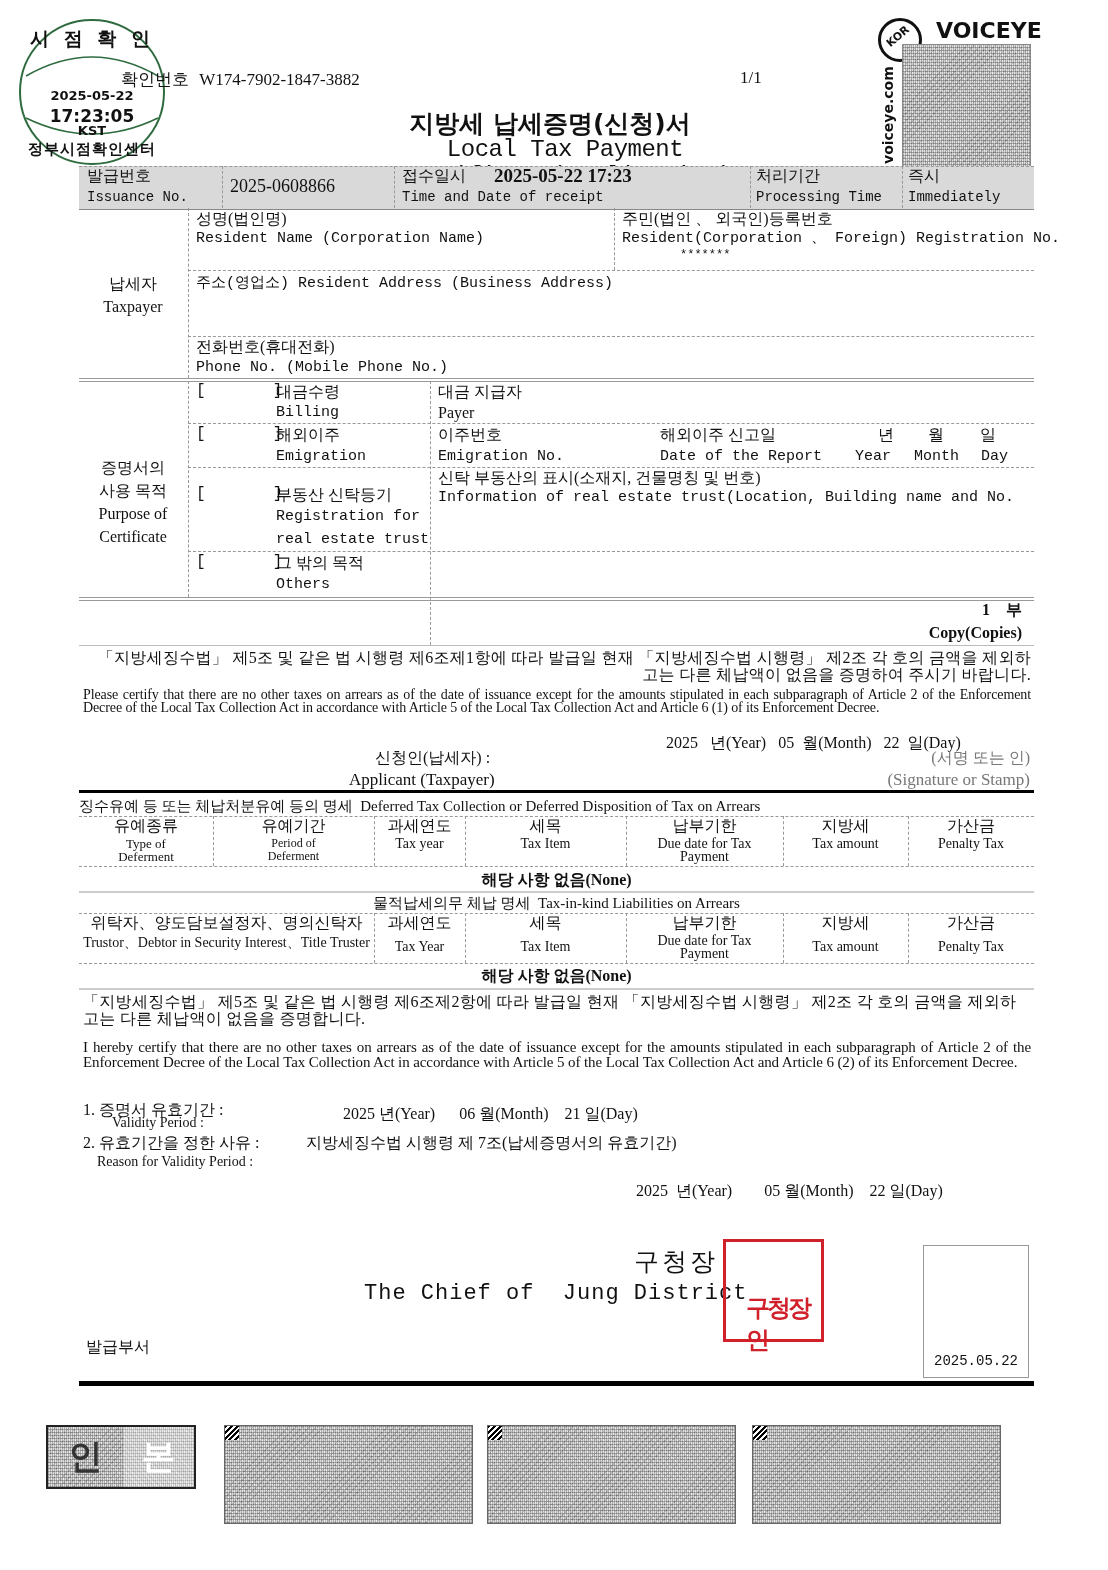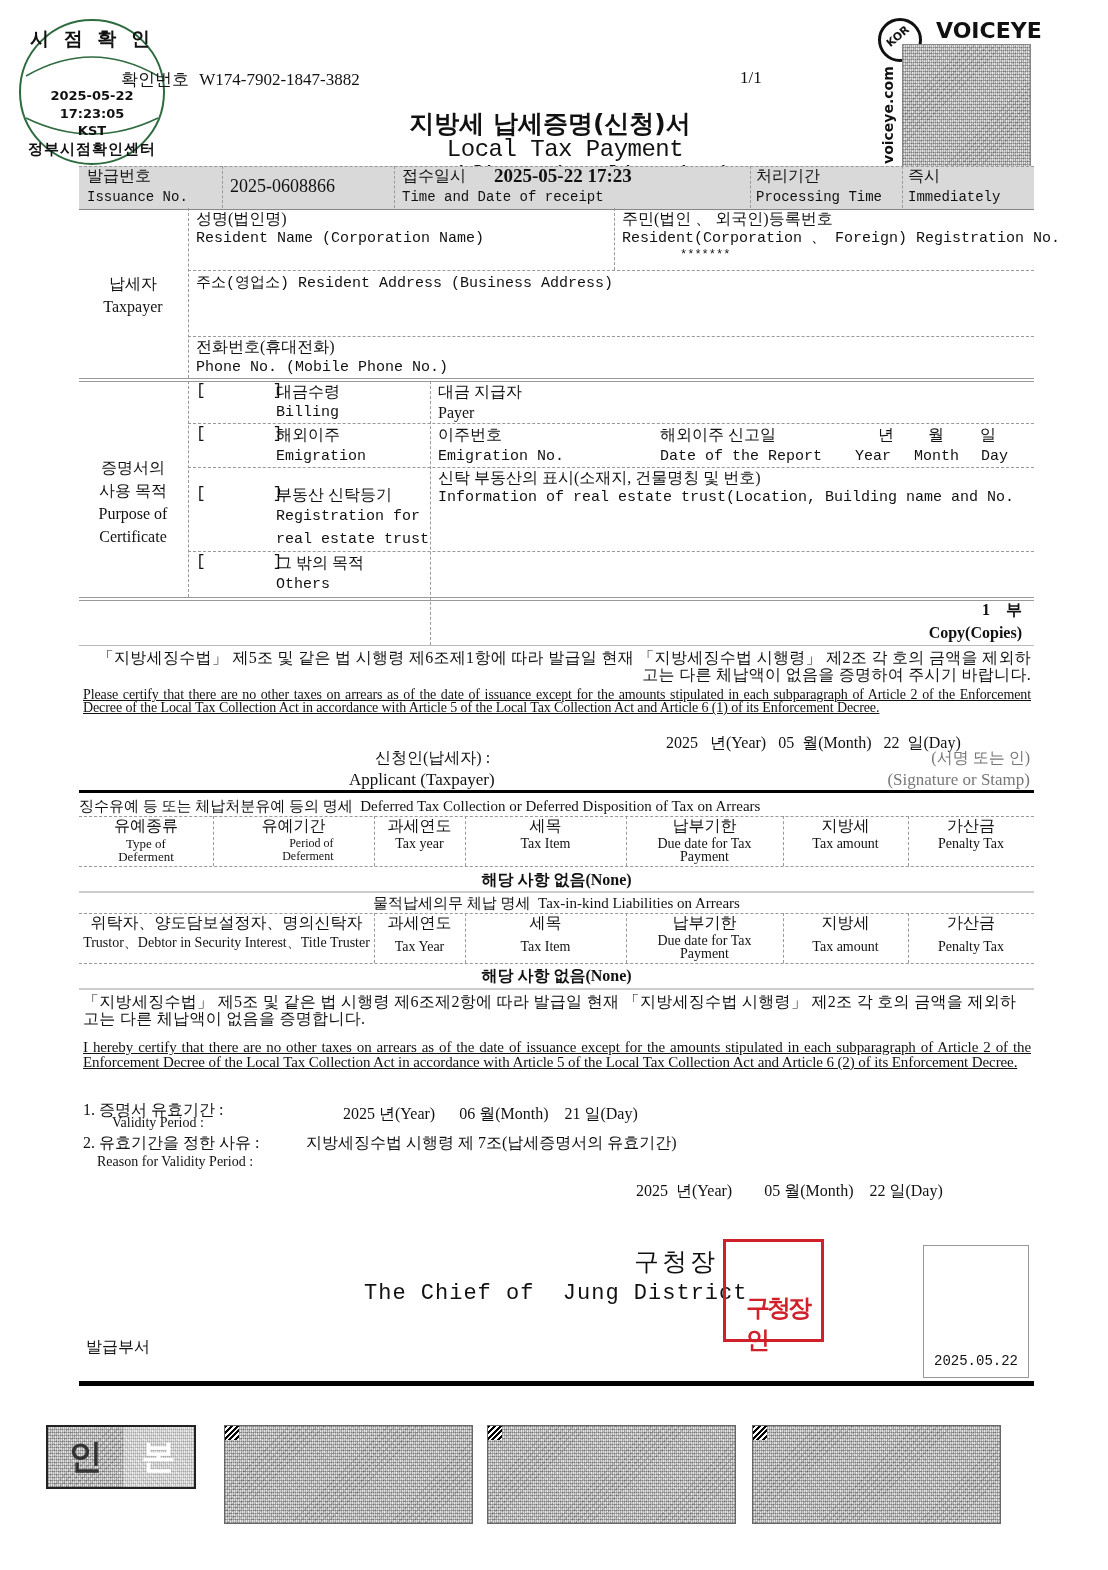--- a/index.html
+++ b/index.html
@@ -26,37 +26,37 @@
   .noise-light {
     background-color:#e6e6e6;
     background-image:
       repeating-linear-gradient(0deg, rgba(0,0,0,.15) 0 1px, transparent 1px 3px),
       repeating-linear-gradient(90deg, rgba(0,0,0,.15) 0 1px, transparent 1px 2px),
       repeating-linear-gradient(45deg, rgba(255,255,255,.6) 0 1px, transparent 1px 4px);
   }
   .corner-mark { position:absolute; left:0; top:0; width:14px; height:14px;
     background:repeating-linear-gradient(135deg,#000 0 2px,#fff 2px 4px); }
   .para-ko { font-size:16px; line-height:17px; letter-spacing:0.3px; }
-  .para-en { font-size:14px; line-height:13px; letter-spacing:-0.1px;text-decoration:underline; }
+  .para-en { font-size:14px; line-height:13px; letter-spacing:-0.1px; }
   .th { position:absolute; text-align:center; white-space:nowrap; }
   .th .k { font-size:16px; line-height:18px; }
   .th .e { font-size:13px; line-height:13px; }
 </style>
 </head>
 <body>
 
 <div class="abs" style="left:18px; top:18px; width:148px; height:148px;">
   <svg width="148" height="148" viewBox="0 0 148 148">
     <circle cx="74" cy="74" r="72" fill="none" stroke="#2e6b3f" stroke-width="2"></circle>
     <path d="M8 58 Q74 20 140 58" fill="none" stroke="#2e6b3f" stroke-width="1.5"></path>
     <path d="M8 100 Q74 132 140 100" fill="none" stroke="#2e6b3f" stroke-width="1.5"></path>
   </svg>
   <div class="abs sans center" style="left:0; top:8px; width:148px; font-size:19px; font-weight:bold; letter-spacing:4px;">시 점 확 인</div>
   <div class="abs sans center" style="left:0; top:70px; width:148px; font-size:13px; font-weight:bold;">2025-05-22</div>
-  <div class="abs sans center" style="left:0; top:88px; width:148px; font-size:13px; font-weight:bold;">17:23:05</div>
+  <div class="abs sans center" style="left:0; top:88px; width:148px; font-size:17px; font-weight:bold;">17:23:05</div>
   <div class="abs sans center" style="left:0; top:105px; width:148px; font-size:13px; font-weight:bold;">KST</div>
   <div class="abs sans center" style="left:0; top:122px; width:148px; font-size:15px; font-weight:bold; letter-spacing:1px;">정부시점확인센터</div>
 </div>
 
 <div class="abs" style="left:121px; top:68px; font-size:17px;">
   <span>확인번호</span>
   <span style="margin-left:6px;">W174-7902-1847-3882</span>
 </div>
 <div class="abs" style="left:740px; top:68px; font-size:17px;">1/1</div>
 
@@ -192,21 +192,21 @@
 <div class="vl" style="left:626px; top:816px; height:50px; border-left:1px dashed #999;"></div>
 <div class="vl" style="left:783px; top:816px; height:50px; border-left:1px dashed #999;"></div>
 <div class="vl" style="left:908px; top:816px; height:50px; border-left:1px dashed #999;"></div>
 
 <div class="th" style="left:79px; width:134px; top:817px;">
   <div class="k">유예종류</div>
   <div class="e" style="white-space:normal; width:80px; margin:2px auto 0;">Type of Deferment</div>
 </div>
 <div class="th" style="left:213px; width:161px; top:817px;">
   <div class="k">유예기간</div>
-  <div class="e" style="white-space:normal; width:80px; margin:2px auto 0; font-size:12px;text-align:right;">Period of Deferment</div>
+  <div class="e" style="white-space:normal; width:80px; margin:2px auto 0; font-size:12px;">Period of Deferment</div>
 </div>
 <div class="th" style="left:374px; width:91px; top:817px;">
   <div class="k">과세연도</div>
   <div class="e" style="margin-top:2px; font-size:14px;">Tax year</div>
 </div>
 <div class="th" style="left:465px; width:161px; top:817px;">
   <div class="k">세목</div>
   <div class="e" style="margin-top:2px; font-size:14px;">Tax Item</div>
 </div>
 <div class="th" style="left:626px; width:157px; top:817px;">

